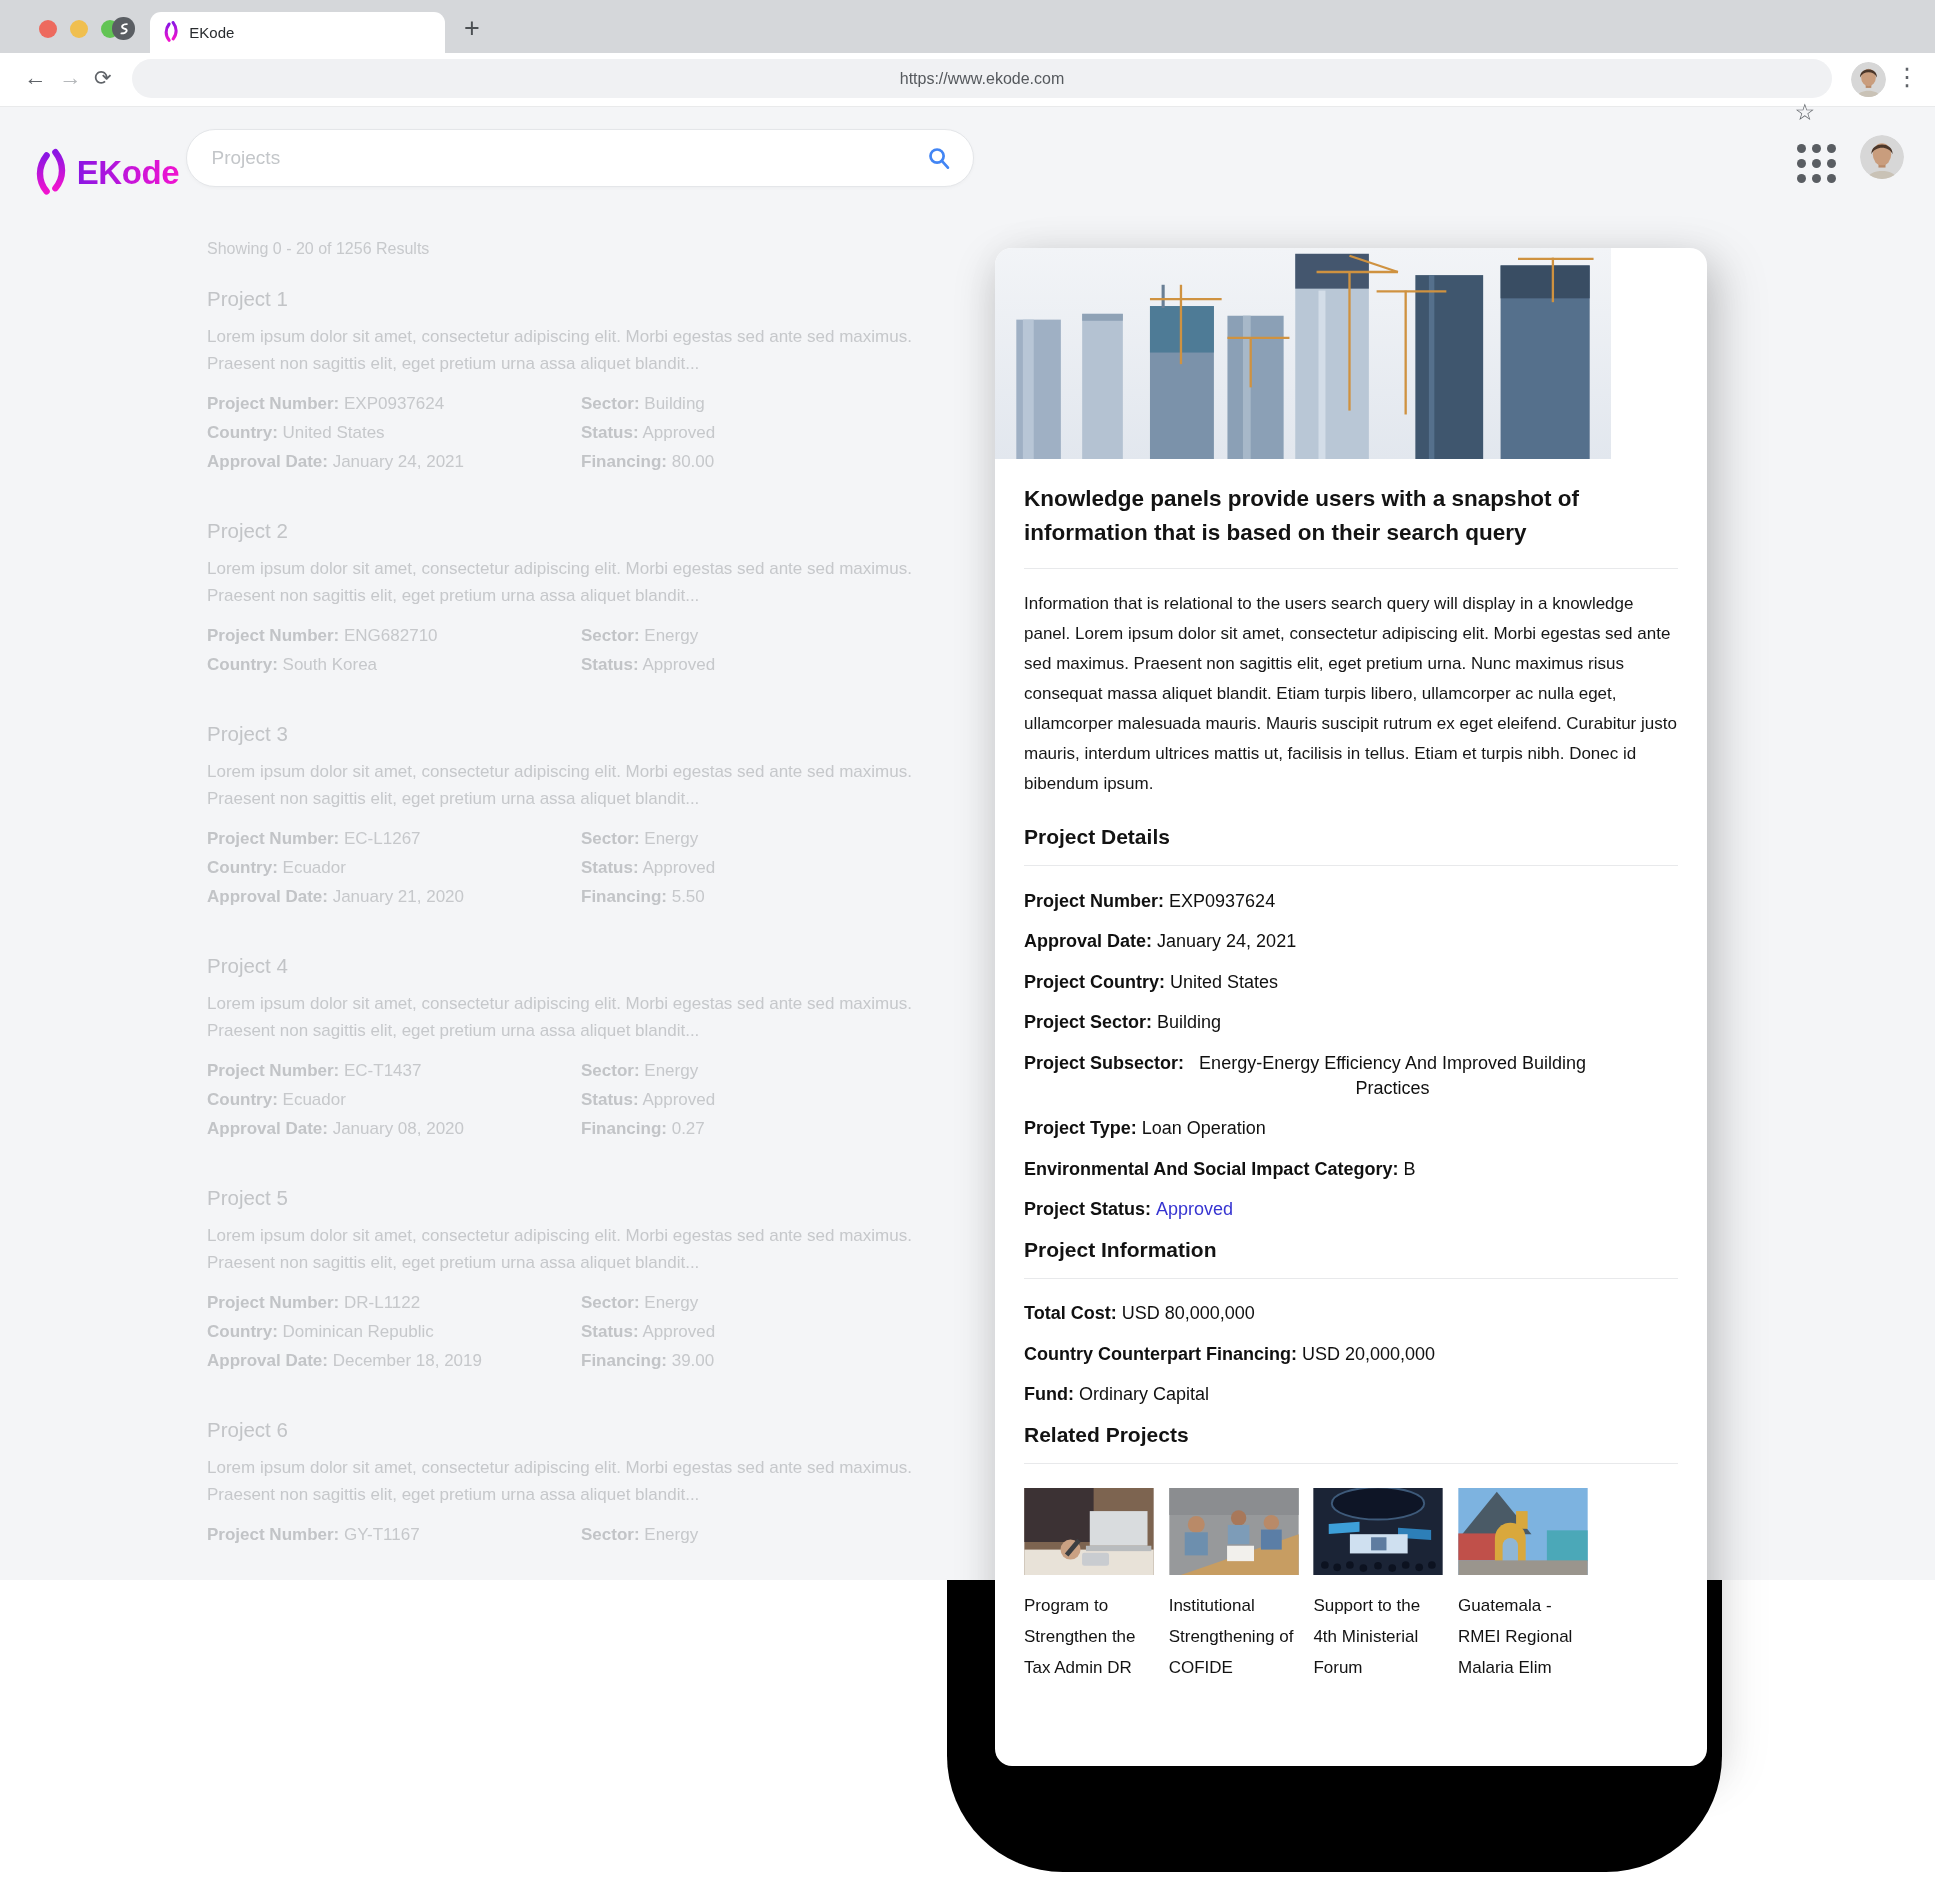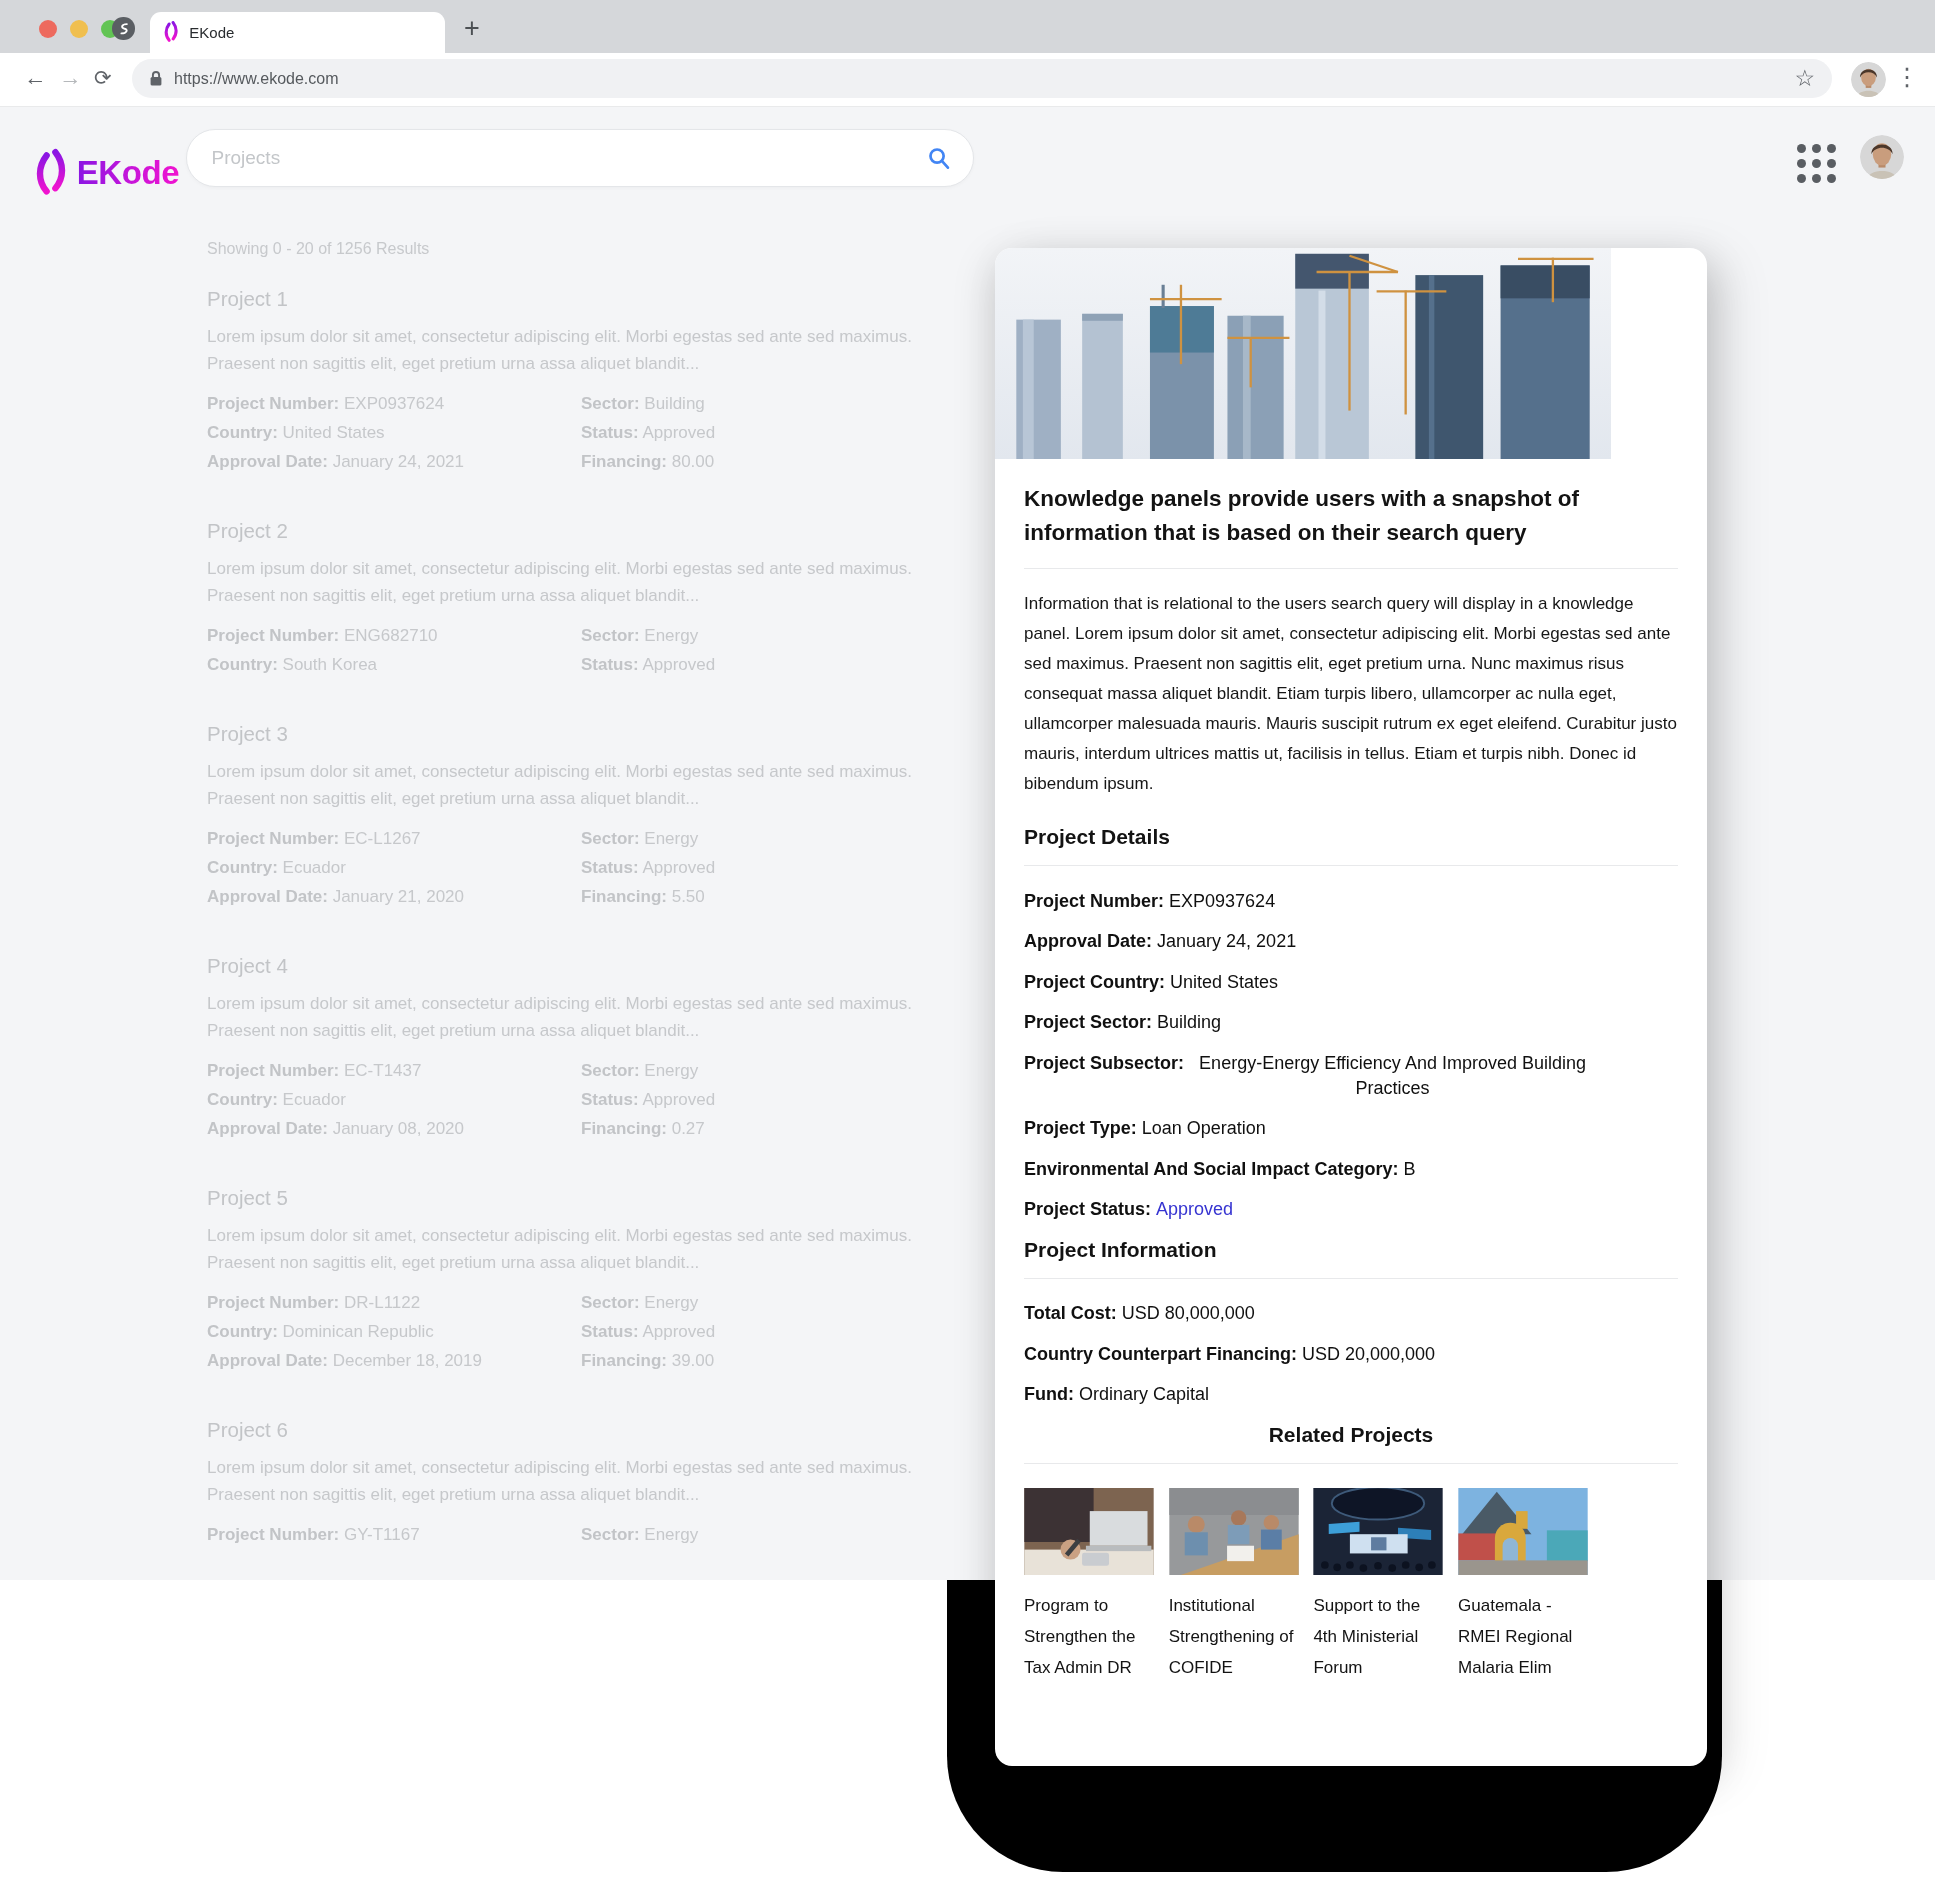--- a/index.html
+++ b/index.html
@@ -15,21 +15,21 @@
   .tl.red{background:#ed6a5e;}.tl.yellow{background:#f0bf4f;}.tl.green{background:#62c454;}
   .circle-ico{position:absolute;left:112px;top:17px;width:22.5px;height:22.5px;border-radius:50%;background:#5a5e63;display:flex;align-items:center;justify-content:center;}
   .tab{position:absolute;left:150px;top:11.6px;width:295px;height:41px;background:#ffffff;border-radius:11px 11px 0 0;display:flex;align-items:center;padding-left:13px;gap:10px;box-sizing:border-box;z-index:21;}
   .tab-title{font-size:15px;color:#292c2f;}
   .newtab{position:absolute;left:464px;top:13px;font-size:27px;font-weight:300;color:#4c5053;z-index:21;}
   .navrow{position:absolute;top:53px;left:0;width:1936px;height:53px;background:#ffffff;border-bottom:0.8px solid #e9eaeb;z-index:20;}
   .navico{position:absolute;top:11.6px;font-size:22.5px;color:#5f6368;}
   .navico.back{left:24px;}
   .navico.fwd{left:59px;color:#b5b8bb;}
   .navico.reload{left:94px;font-size:21px;top:13px;}
-  .urlbar{position:absolute;left:132px;top:6.2px;width:1700px;height:39px;background:#f0f1f3;border-radius:20px;display:flex;align-items:center;padding:0 17px;gap:11px;box-sizing:border-box;}
+  .urlbar{position:absolute;left:132px;top:6.2px;width:1700px;height:39px;background:#f0f1f3;border-radius:20px;display:flex;align-items:center;padding:0 17px;gap:11px;box-sizing:border-box;flex-direction:column;}
   .url-text{font-size:16px;color:#55595d;}
   .star{margin-left:auto;font-size:23px;color:#5f6368;}
   .b-avatar{position:absolute;right:50px;top:8.5px;width:35px;height:35px;border-radius:50%;overflow:hidden;}
   .menu-dots{position:absolute;right:17px;top:10px;font-size:24px;color:#5f6368;letter-spacing:0;}
   
   .app-main{position:absolute;top:106px;left:0;width:1936px;height:1474px;background:#f4f5f7;overflow:hidden;z-index:1;}
   .logo{position:absolute;left:33px;top:33px;display:flex;align-items:center;gap:7.7px;}
   .logo-text{font-size:33px;font-weight:800;letter-spacing:-0.4px;
     background:linear-gradient(90deg,#8a16e3 0%,#c915d9 55%,#f013cf 100%);
     -webkit-background-clip:text;background-clip:text;color:transparent;}
@@ -56,21 +56,21 @@
   .panel h1{font-size:22.5px;line-height:34px;font-weight:700;color:#131313;margin:9.3px 0 18px;}
   .panel hr{border:none;border-top:1.2px solid #e8e9eb;margin:0;}
   .panel .desc{font-size:17px;line-height:30px;color:#171717;margin:20px 0 25.6px;}
   .panel h2{font-size:21px;font-weight:700;color:#131313;margin:0 0 16.3px;}
   .rows{margin-top:22.5px;}
   .row{font-size:18px;line-height:25px;margin-bottom:15.5px;color:#101010;}
   .row b{font-weight:700;}
   .row .val{display:inline-block;vertical-align:top;text-align:center;max-width:407px;}
   .status-link{color:#3634d1;}
   .sect-gap1{margin-top:34px;}
-  .sect-gap2{margin-top:37px;text-align:center;}
+  .sect-gap2{margin-top:37px;}
   .thumbs{display:flex;gap:14.7px;margin-top:24px;}
   .thumb{width:130px;cursor:pointer;}
   .thumb svg{width:130px;height:87px;display:block;}
   .cap{font-size:17px;line-height:31px;color:#131313;margin-top:14.7px;}
 </style>
 </head>
 <body>
 
 <div class="tabstrip">
   <div class="traffic">

